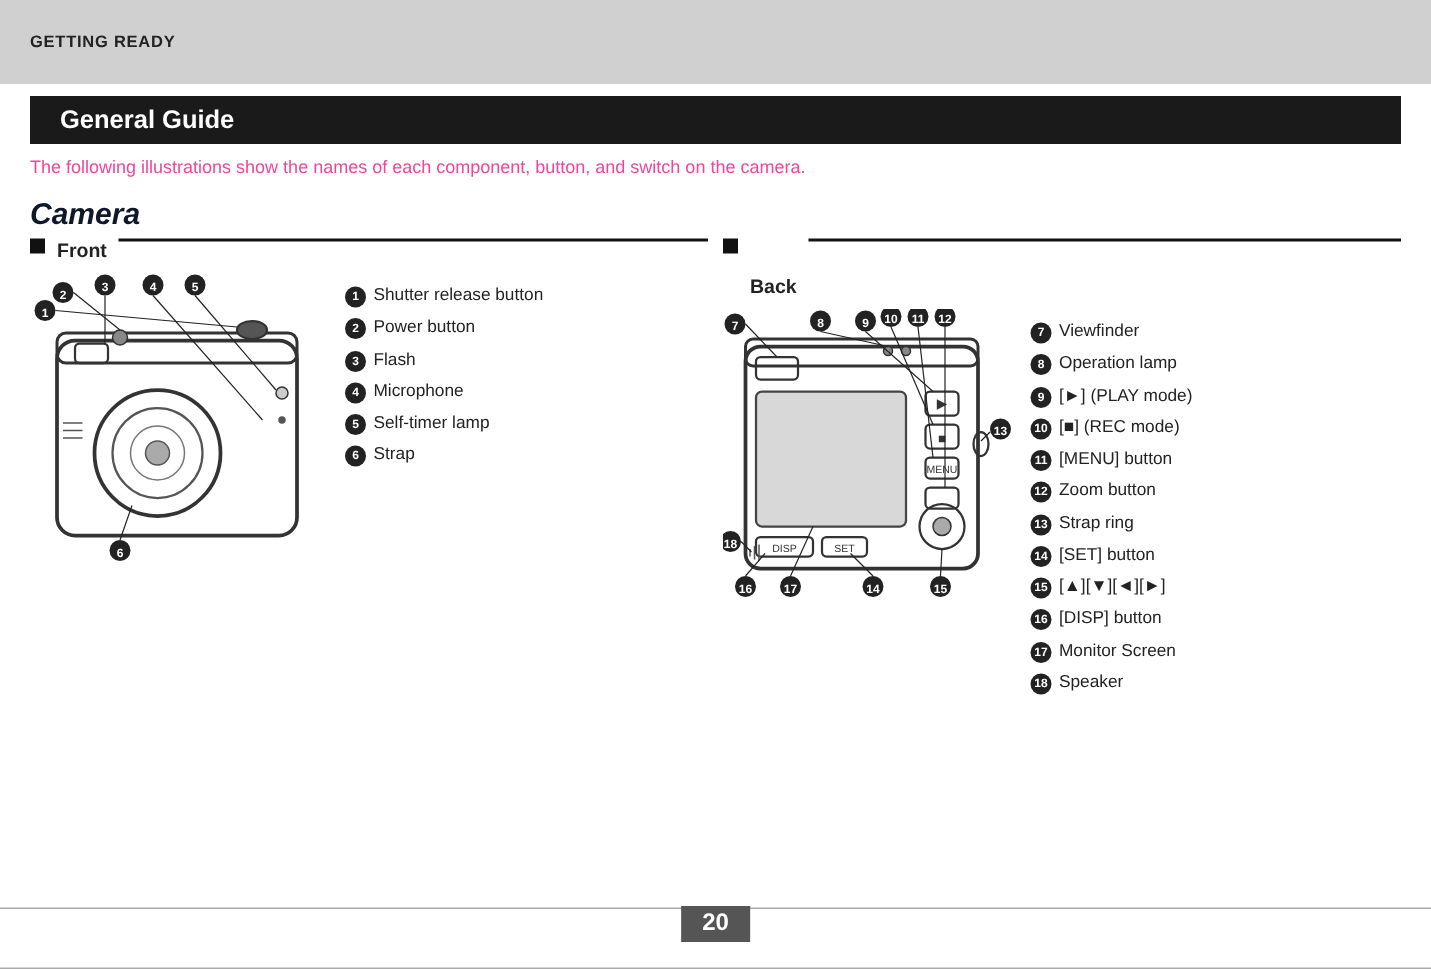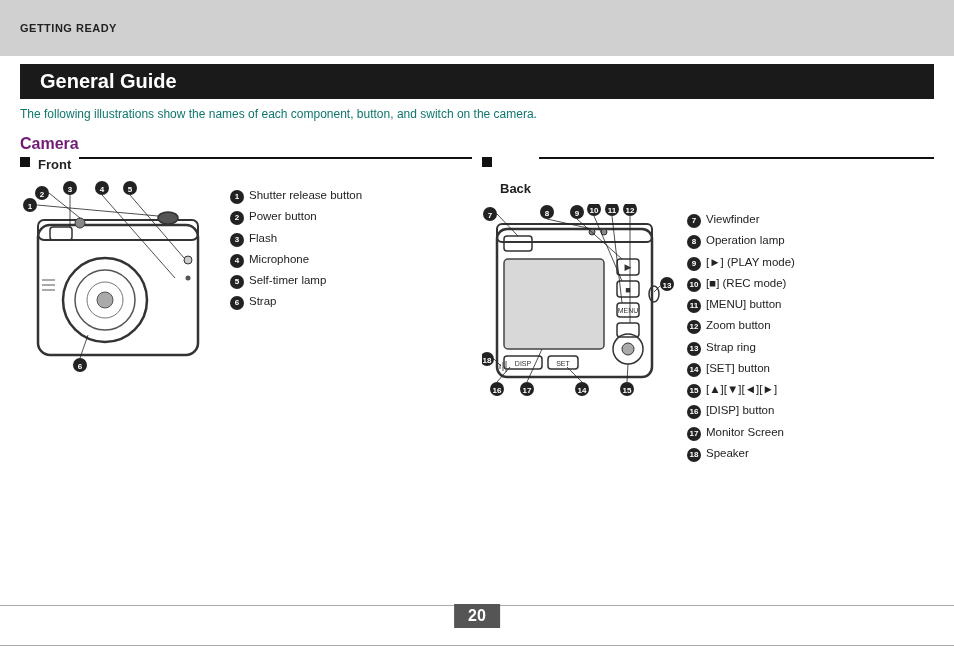--- a/index.html
+++ b/index.html
@@ -28,37 +28,38 @@
       font-size: 11px;
       font-weight: bold;
       letter-spacing: 0.5px;
     }
 
     
     .section-heading {
       background: #1a1a1a;
       color: #fff;
       padding: 6px 20px;
-      font-size: 20px;
+      font-size: 17px;
       font-weight: bold;
       margin: 0 20px;
       margin-top: 8px;
     }
 
     .intro-text {
       padding: 8px 20px;
       font-size: 12px;
-      color: #0f766e;
+      color: #ec4899;
     }
 
     .camera-title {
       padding: 6px 20px 4px 20px;
-      font-size: 16px;
-      font-weight: bold;
-      color: #701a75;
+      font-size: 20px;
+      font-weight: bold;
+      color: #0f172a;
+      font-style: italic;
     }
 
     .columns {
       display: flex;
       flex-direction: row;
       padding: 0 15px;
       gap: 0;
     }
 
     .col-front, .col-back {

